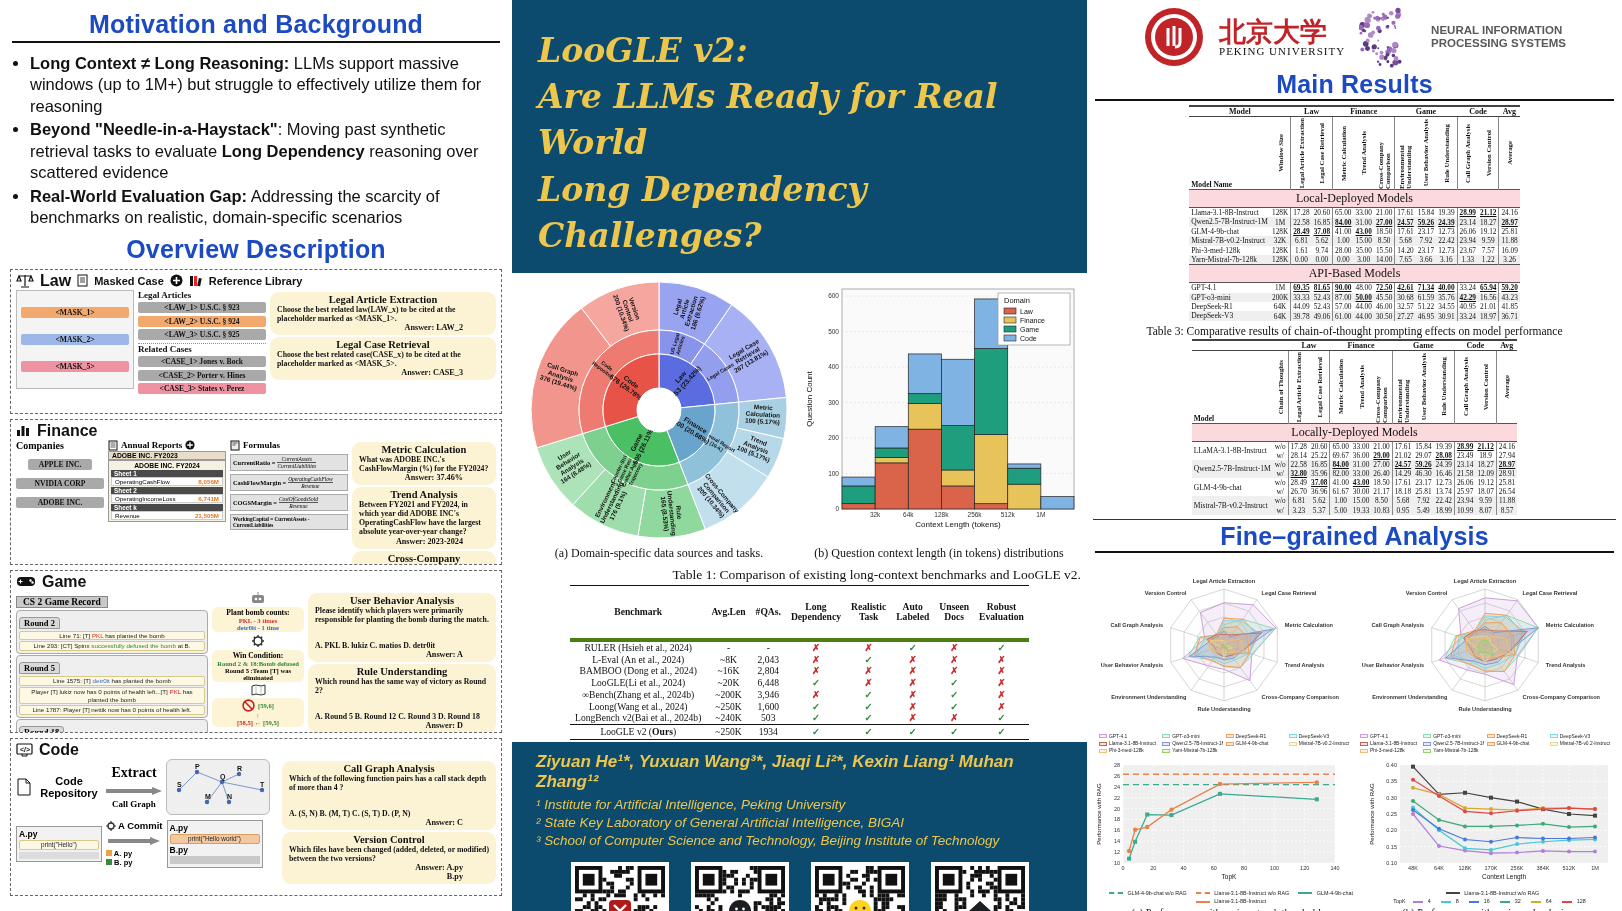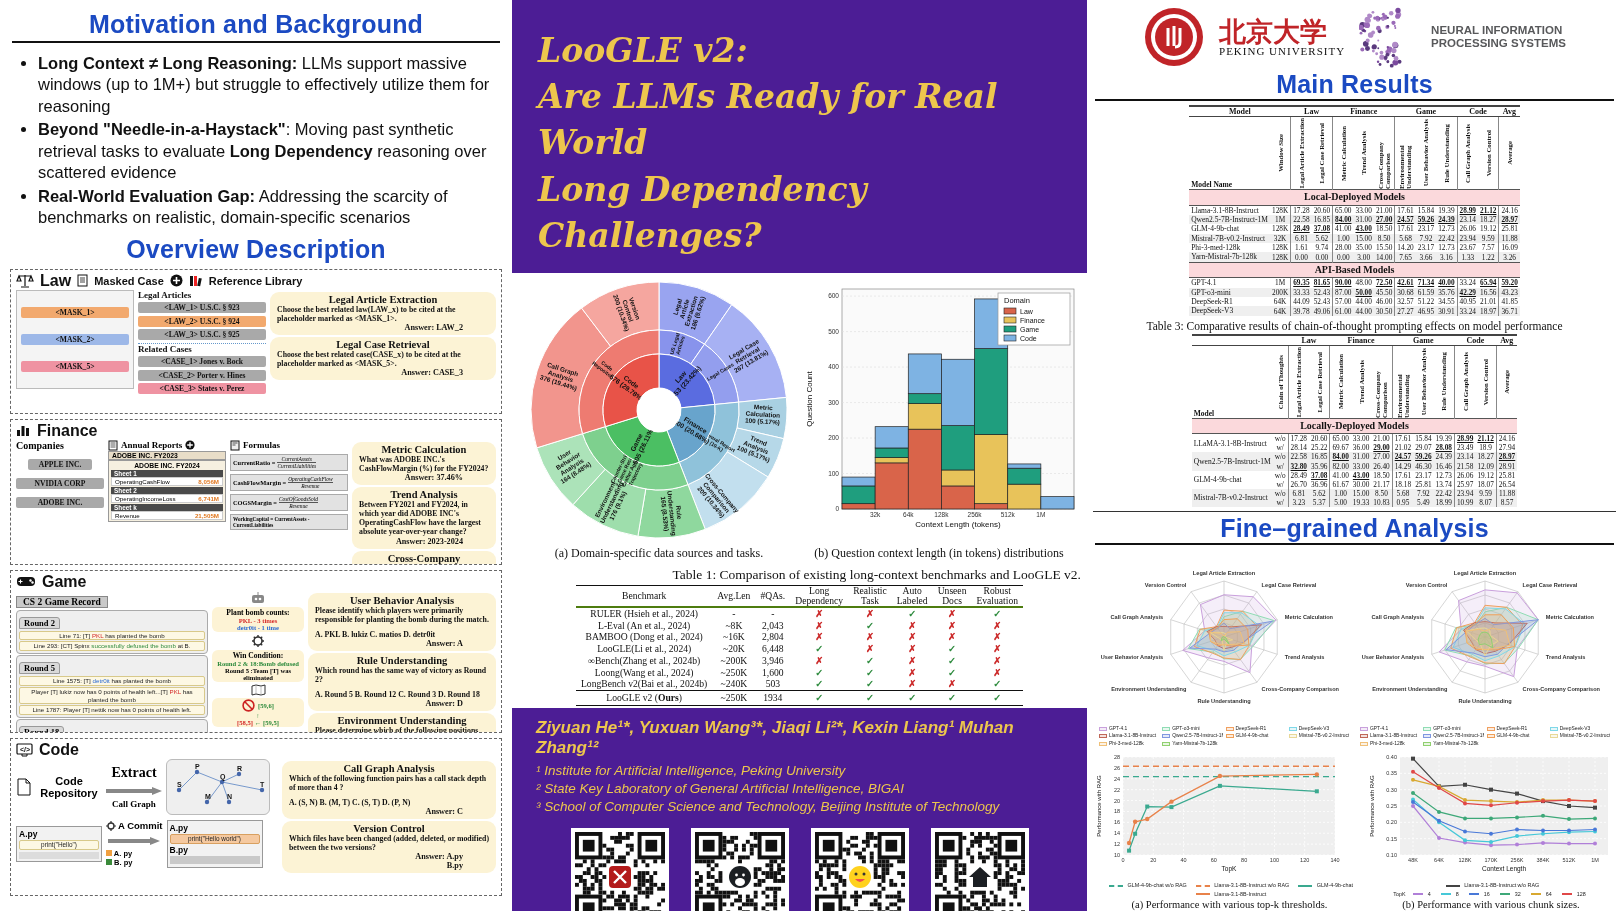--- a/index.html
+++ b/index.html
@@ -1,73 +1,73 @@
 <!DOCTYPE html>
 <html><head>
 <meta charset="utf-8">
 <style>
   *{box-sizing:border-box}
   html,body{margin:0;padding:0}
   body{width:1622px;height:911px;display:flex;font-family:"Liberation Sans",sans-serif;background:#fff;overflow:hidden}
   .colL{width:512px;padding:4px 10px 0;overflow:hidden}
-  .colC{width:575px;background:#4c1d95;display:flex;flex-direction:column;overflow:hidden}
+  .colC{width:575px;background:#0c4a6e;display:flex;flex-direction:column;overflow:hidden}
   .colR{width:535px;padding:2px 6px 0;overflow:hidden;background:#fff}
   h1.sec{font-size:25px;font-weight:800;color:#1b4ac2;text-align:center;margin:6px 0 2px;letter-spacing:.2px}
   .rule{border-bottom:2px solid #111;margin:0 2px 4px}
-  ul.bl{margin:10px 0 2px 28px;padding:0;font-size:16.5px;line-height:1.3;color:#111}
+  ul.bl{margin:10px 0 2px 20px;padding:0;font-size:16.5px;line-height:1.3;color:#111}
   ul.bl li{margin-bottom:2px}
   .dbox{border:1.6px dashed #666;margin:5px 0;padding:2px 5px;overflow:hidden;background:#fff}
   .dh{display:flex;align-items:center;gap:6px;font-weight:800;font-size:16px;color:#111}
   .dh .sub{font-size:11px;font-weight:800;display:flex;align-items:center;gap:4px}
   .drow{display:flex;gap:4px;align-items:flex-start}
   .ycard{background:#fcf3d5;border-radius:9px;padding:2px 7px 3px;margin:2px 0;font-family:"Liberation Serif",serif}
   .yct{font-weight:700;text-align:center;font-size:10.5px;color:#111}
   .ycq{font-weight:700;font-size:7.8px;line-height:1.18;color:#111}
-  .yco{font-weight:700;font-size:7.8px;color:#111;margin-top:6px}
+  .yco{font-weight:700;font-size:7.8px;color:#111;margin-top:17px}
   .yca{font-weight:700;font-size:8.2px;text-align:right;padding-right:26px;white-space:pre-line;color:#111}
   .chip{background:#a9a9a9;color:#111;font-weight:700;font-size:7.6px;padding:1px 5px;margin:2.5px 0;text-align:center;border-radius:2px;font-family:"Liberation Serif",serif}
   .chip.or{background:#f2a96e}.chip.pk{background:#ef93a2}.chip.bl{background:#9db8e8}
   .ltitle{font-weight:700;font-size:9px;font-family:"Liberation Serif",serif;color:#111}
   .red{color:#d42a2a}.green{color:#2c8a3c}.blue{color:#2a6ad4}.orange{color:#e07820}
   .maskpanel{background:#f4f4f4;border:1px solid #bbb;width:118px;padding:6px 4px;min-height:96px}
   .gl1{background:#fdf8e4;border:1px solid #d8c98a;font-size:6.2px;padding:0 2px;margin:1px 0;text-align:center;color:#222;border-radius:2px;line-height:1.25}
   .roundh{background:#d9d9d9;border:1px solid #999;font-weight:700;font-size:8.5px;padding:0 4px;border-radius:3px 3px 0 0;display:inline-block;font-family:"Liberation Serif",serif}
   .rblock{border:1px solid #aaa;border-radius:4px;background:#efefef;padding:1px 2px;margin:1px 0}
   .sidebox{background:#fdf3d5;border-radius:6px;padding:1px 3px;margin:2px 0;text-align:center;font-family:"Liberation Serif",serif}
   .sidebox .t{font-weight:700;font-size:7.6px}
   .sidebox .l{font-size:6.6px;font-weight:700}
   .grayh{background:#c9c9c9;border:1px solid #888;font-weight:700;font-size:9.5px;text-align:center;border-radius:0;padding:0 6px;font-family:"Liberation Serif",serif;display:inline-block}
   
   .title{padding:28px 26px 6px;font-family:"DejaVu Serif",serif;font-style:italic;font-weight:700;color:#edc64d;font-size:33px;line-height:1.4}
   .whitepanel{background:#fff;color:#111;margin:8px 0 0;padding:4px 6px 2px;flex:0 0 auto}
   .charts{display:flex;gap:2px}
   .capt{font-family:"Liberation Serif",serif;font-size:12px;text-align:center;color:#111;margin:1px 0 3px}
   .t1cap{font-family:"Liberation Serif",serif;font-size:13.5px;text-align:right;margin:3px 0 2px;color:#111}
   table.bench{border-collapse:collapse;font-family:"Liberation Serif",serif;font-size:9.6px;margin:0 auto;color:#111}
-  table.bench th{font-weight:400;padding:0 5px;line-height:1.05;white-space:pre-line;border-top:1.4px solid #111;border-bottom:2px solid #4d7c0f}
+  table.bench th{font-weight:700;padding:16px 5px;line-height:1.05;white-space:pre-line;border-top:1.4px solid #111;border-bottom:4px solid #4d7c0f}
   table.bench td{text-align:center;padding:0 5px;line-height:1.22}
   table.bench tr.ours td{border-top:1px solid #111;border-bottom:1.4px solid #111;padding:1px 5px}
   .ck{color:#2c8a3c;font-weight:700}.cx{color:#cc2b2b;font-weight:700}
   .authors{color:#edc64d;font-style:italic;padding:10px 24px 2px;font-family:"Liberation Sans",sans-serif}
   .authors .nm{font-size:17px;font-weight:700;margin-bottom:4px}
   .authors .af{font-size:13.5px;line-height:1.35}
   .qrrow{display:flex;justify-content:center;gap:22px;padding:10px 0 0}
   .qrbox{width:98px;height:98px;background:#fff;padding:4px}
   
   .logos{display:flex;align-items:center;justify-content:center;gap:14px;padding:4px 0 0}
   .pkucn{color:#c02428;font-weight:800;font-size:27px;font-family:"DejaVu Sans",sans-serif;line-height:1}
   .pkuen{color:#111;font-family:"Liberation Serif",serif;font-size:11px;letter-spacing:1px;text-align:center}
   .nips{color:#58595b;font-size:11.5px;font-weight:600;line-height:1.15;font-family:"Liberation Sans",sans-serif}
   table.res{border-collapse:collapse;font-family:"Liberation Serif",serif;color:#111;margin:2px auto 0}
   table.res th,table.res td{padding:0 2px}
   table.res td{font-size:7.3px;text-align:center;line-height:1.25;white-space:nowrap}
   table.res td.mn{text-align:left;font-size:7.5px}
   .vt{writing-mode:vertical-rl;transform:rotate(180deg);font-weight:700;font-size:6.8px;line-height:1.05;max-height:72px;margin:0 auto;text-align:left}
   tr.grp th{font-weight:700;font-size:8px;border-bottom:1px solid #444;border-top:2px solid #444}
-  tr.secrow td{background:#fbd9dc;font-weight:700;font-size:10px;text-align:center;border-top:1.6px solid #555;border-bottom:1.6px solid #555;padding:1px 0}
+  tr.secrow td{background:#fbd9dc;font-weight:400;font-size:12px;text-align:center;border-top:1.6px solid #555;border-bottom:1.6px solid #555;padding:1px 0}
   .gl{border-left:1px solid #888}
   .bu{font-weight:700;text-decoration:underline}
   tr.zb td{background:#efefef}
   .t3cap{font-family:"Liberation Serif",serif;font-size:11.5px;text-align:center;margin:4px 0 0;color:#111}
   .fg-wrap{border-top:1.6px solid #333;margin-top:4px}
   .radars{display:flex;justify-content:space-between;padding:0 2px}
   .rleg{display:grid;grid-template-columns:repeat(4,1fr);gap:0 3px;width:250px;font-size:4.9px;color:#222;margin:0 auto}
   .rleg .it{display:flex;align-items:center;gap:2px;line-height:1.5;white-space:nowrap;overflow:hidden}
   .rleg .sw{width:8px;height:4px;border:1px solid;flex:0 0 auto}
   .linecharts{display:flex;justify-content:space-around;margin-top:2px}

